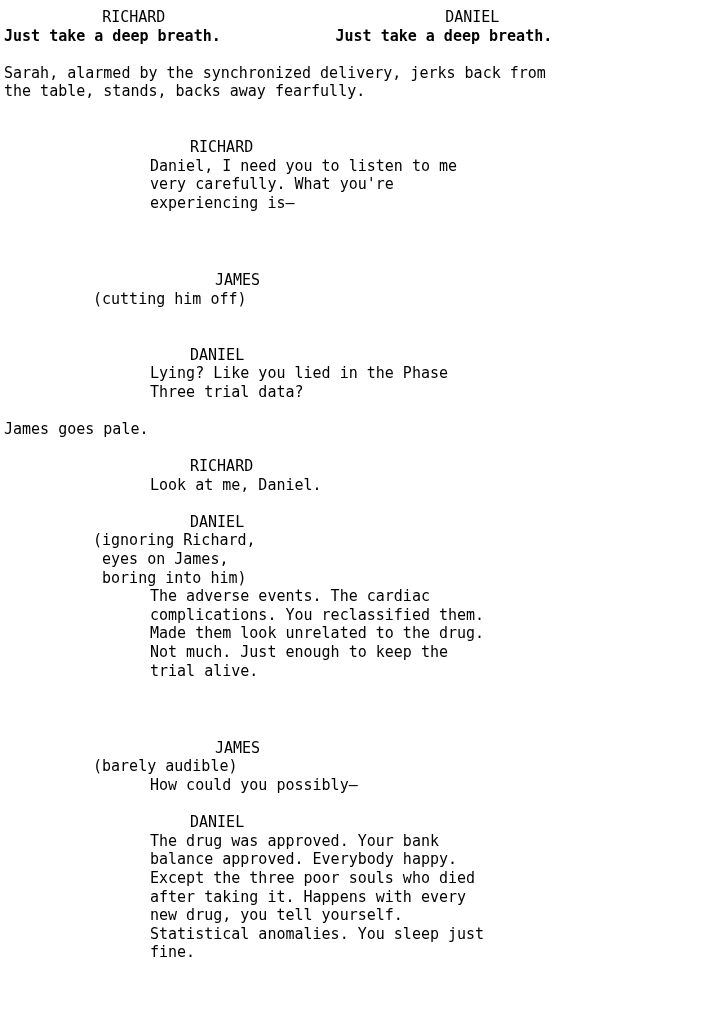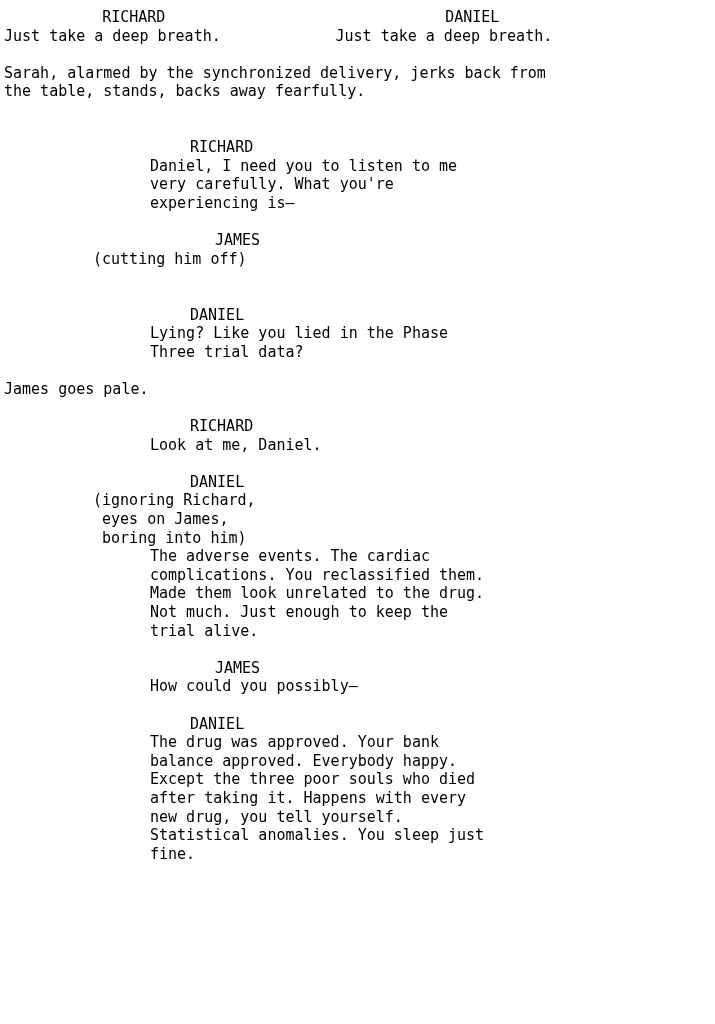--- a/index.html
+++ b/index.html
@@ -40,21 +40,21 @@
   .dual .col.right { padding-left: 4px; }
   .dual .cue {
     text-align: center;
     padding-right: 60px;
   }
   .dual .col.right .cue {
     text-align: center;
     padding-right: 30px;
   }
   .dual .line {
-    font-weight: normal;
+    font-weight: bold;
   }
   .dual .col.right .line {
     padding-left: 8px;
   }
   .action {
     margin: 0 0 0 0;
     padding-left: 4px;
     white-space: pre-wrap;
   }
   .cue-std {
@@ -67,20 +67,21 @@
   }
   .dlg-std {
     padding-left: 150px;
     white-space: pre-wrap;
   }
   .cue-w {
     padding-left: 190px;
   }
   .cue-n {
     padding-left: 215px;
+    margin-top: 40px;
   }
 </style>
 </head>
 <body>
 
 <div class="page">
 
   <div class="dual">
     <div class="col left">
       <div class="cue">RICHARD</div>
@@ -140,20 +141,21 @@
     <div class="dlg-std">The adverse events. The cardiac
 complications. You reclassified them.
 Made them look unrelated to the drug.
 Not much. Just enough to keep the
 trial alive.</div>
   </div>
   <div class="gap"></div>
 
   <div>
     <div class="cue-std cue-n">JAMES</div>
+    <div class="paren-std">(barely audible)</div>
     <div class="dlg-std">How could you possibly—</div>
   </div>
   <div class="gap"></div>
 
   <div>
     <div class="cue-std cue-w">DANIEL</div>
     <div class="dlg-std">The drug was approved. Your bank
 balance approved. Everybody happy.
 Except the three poor souls who died
 after taking it. Happens with every

